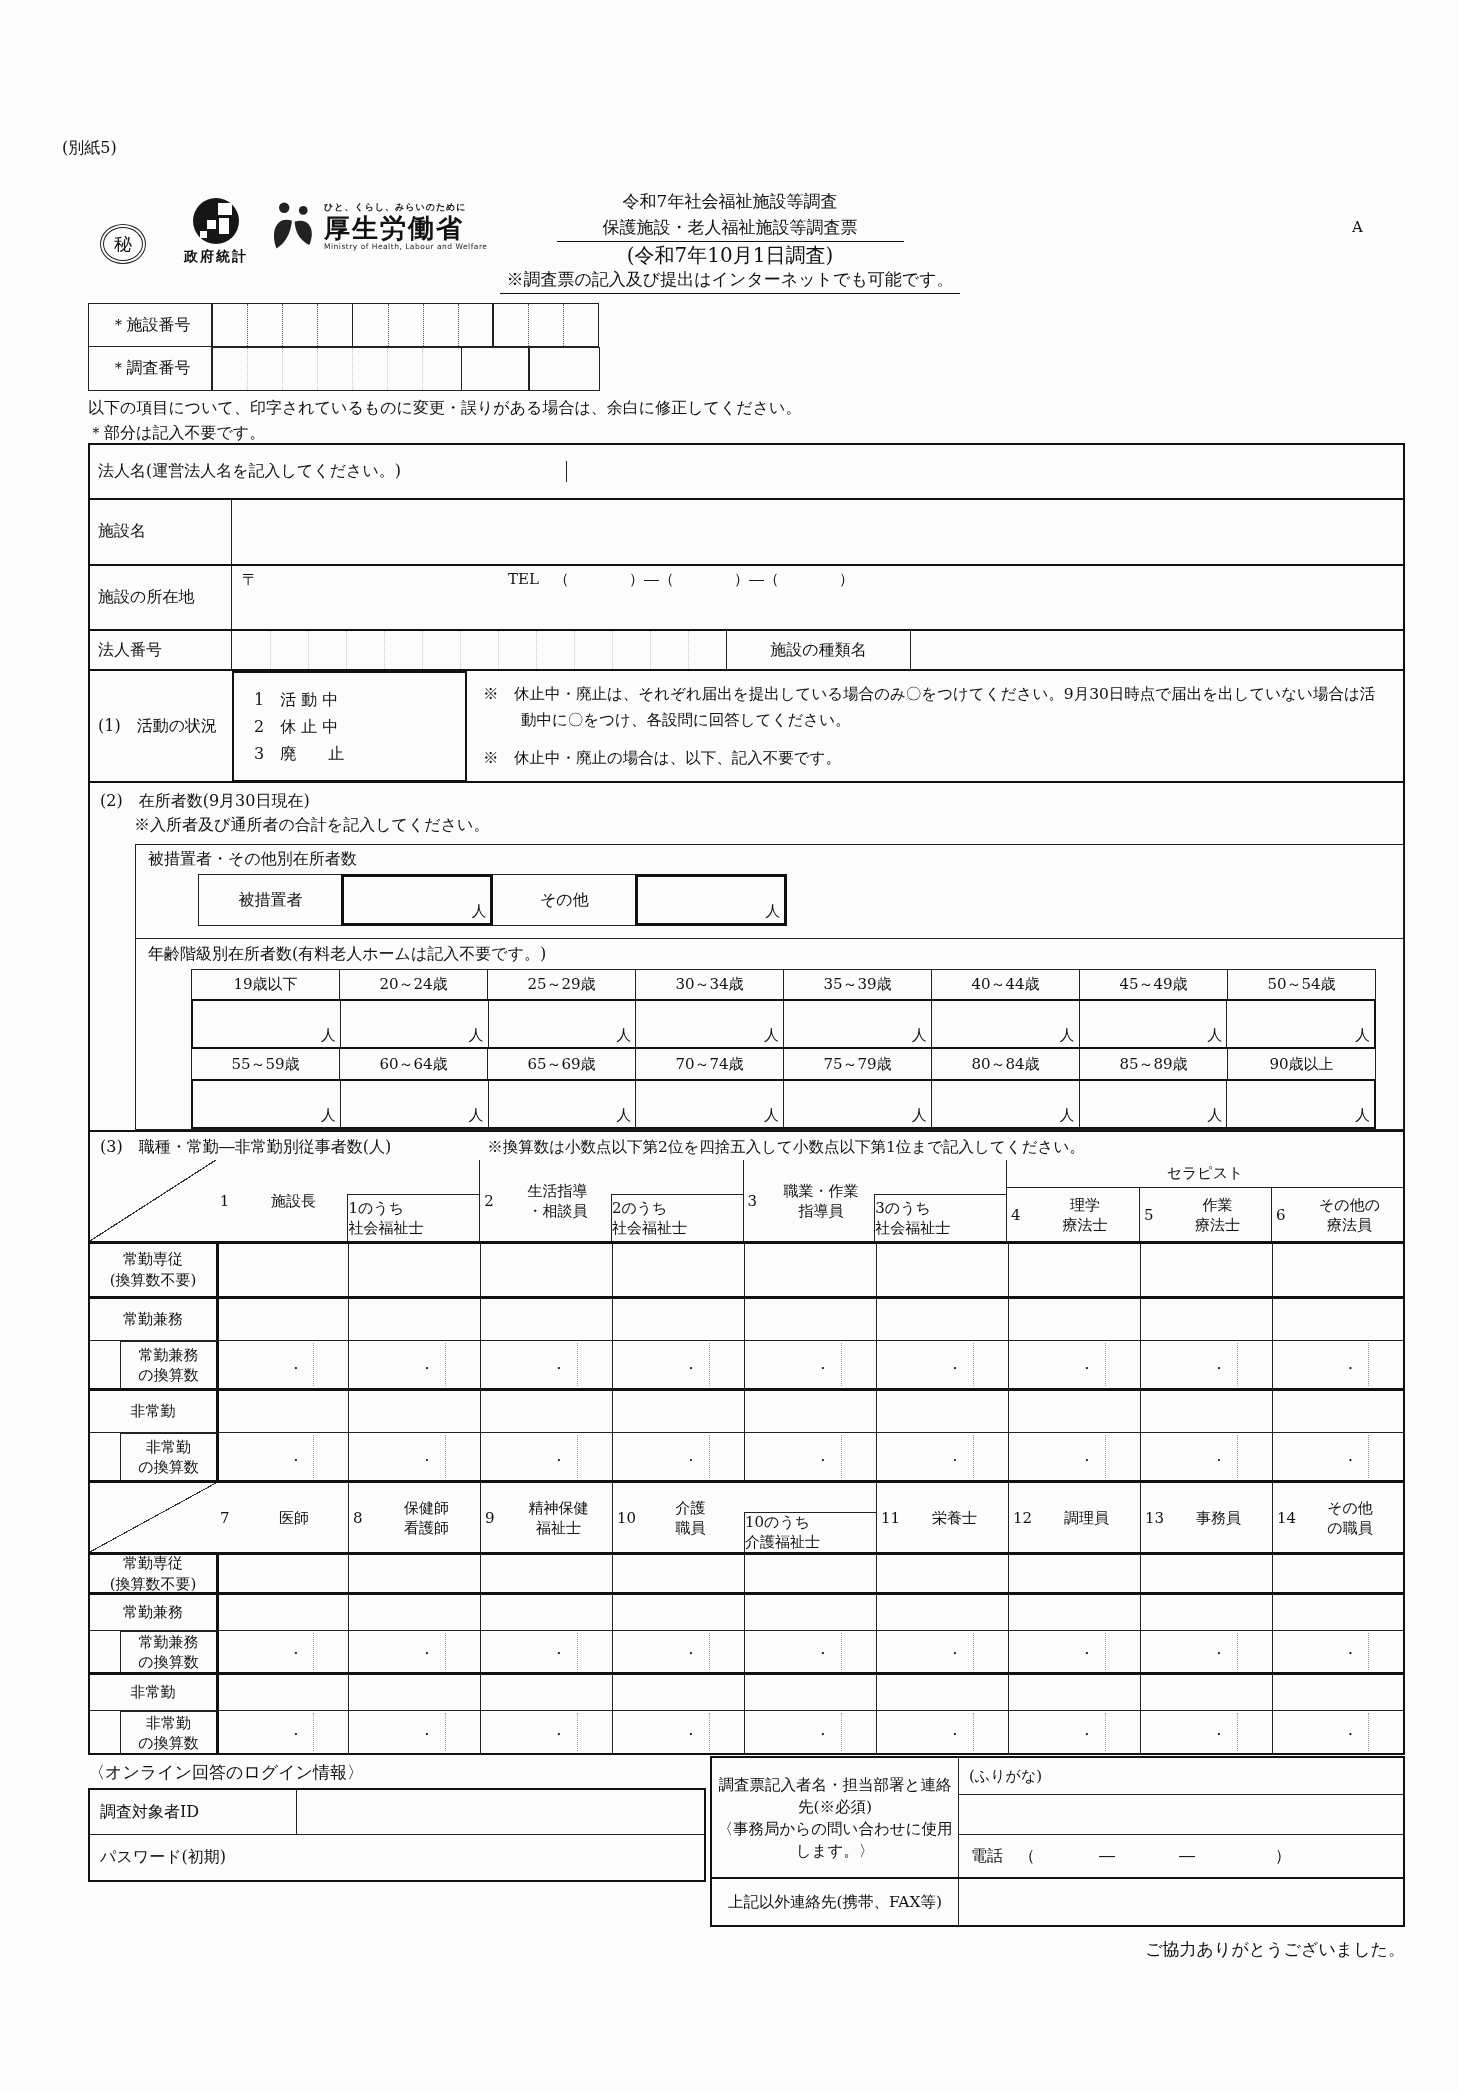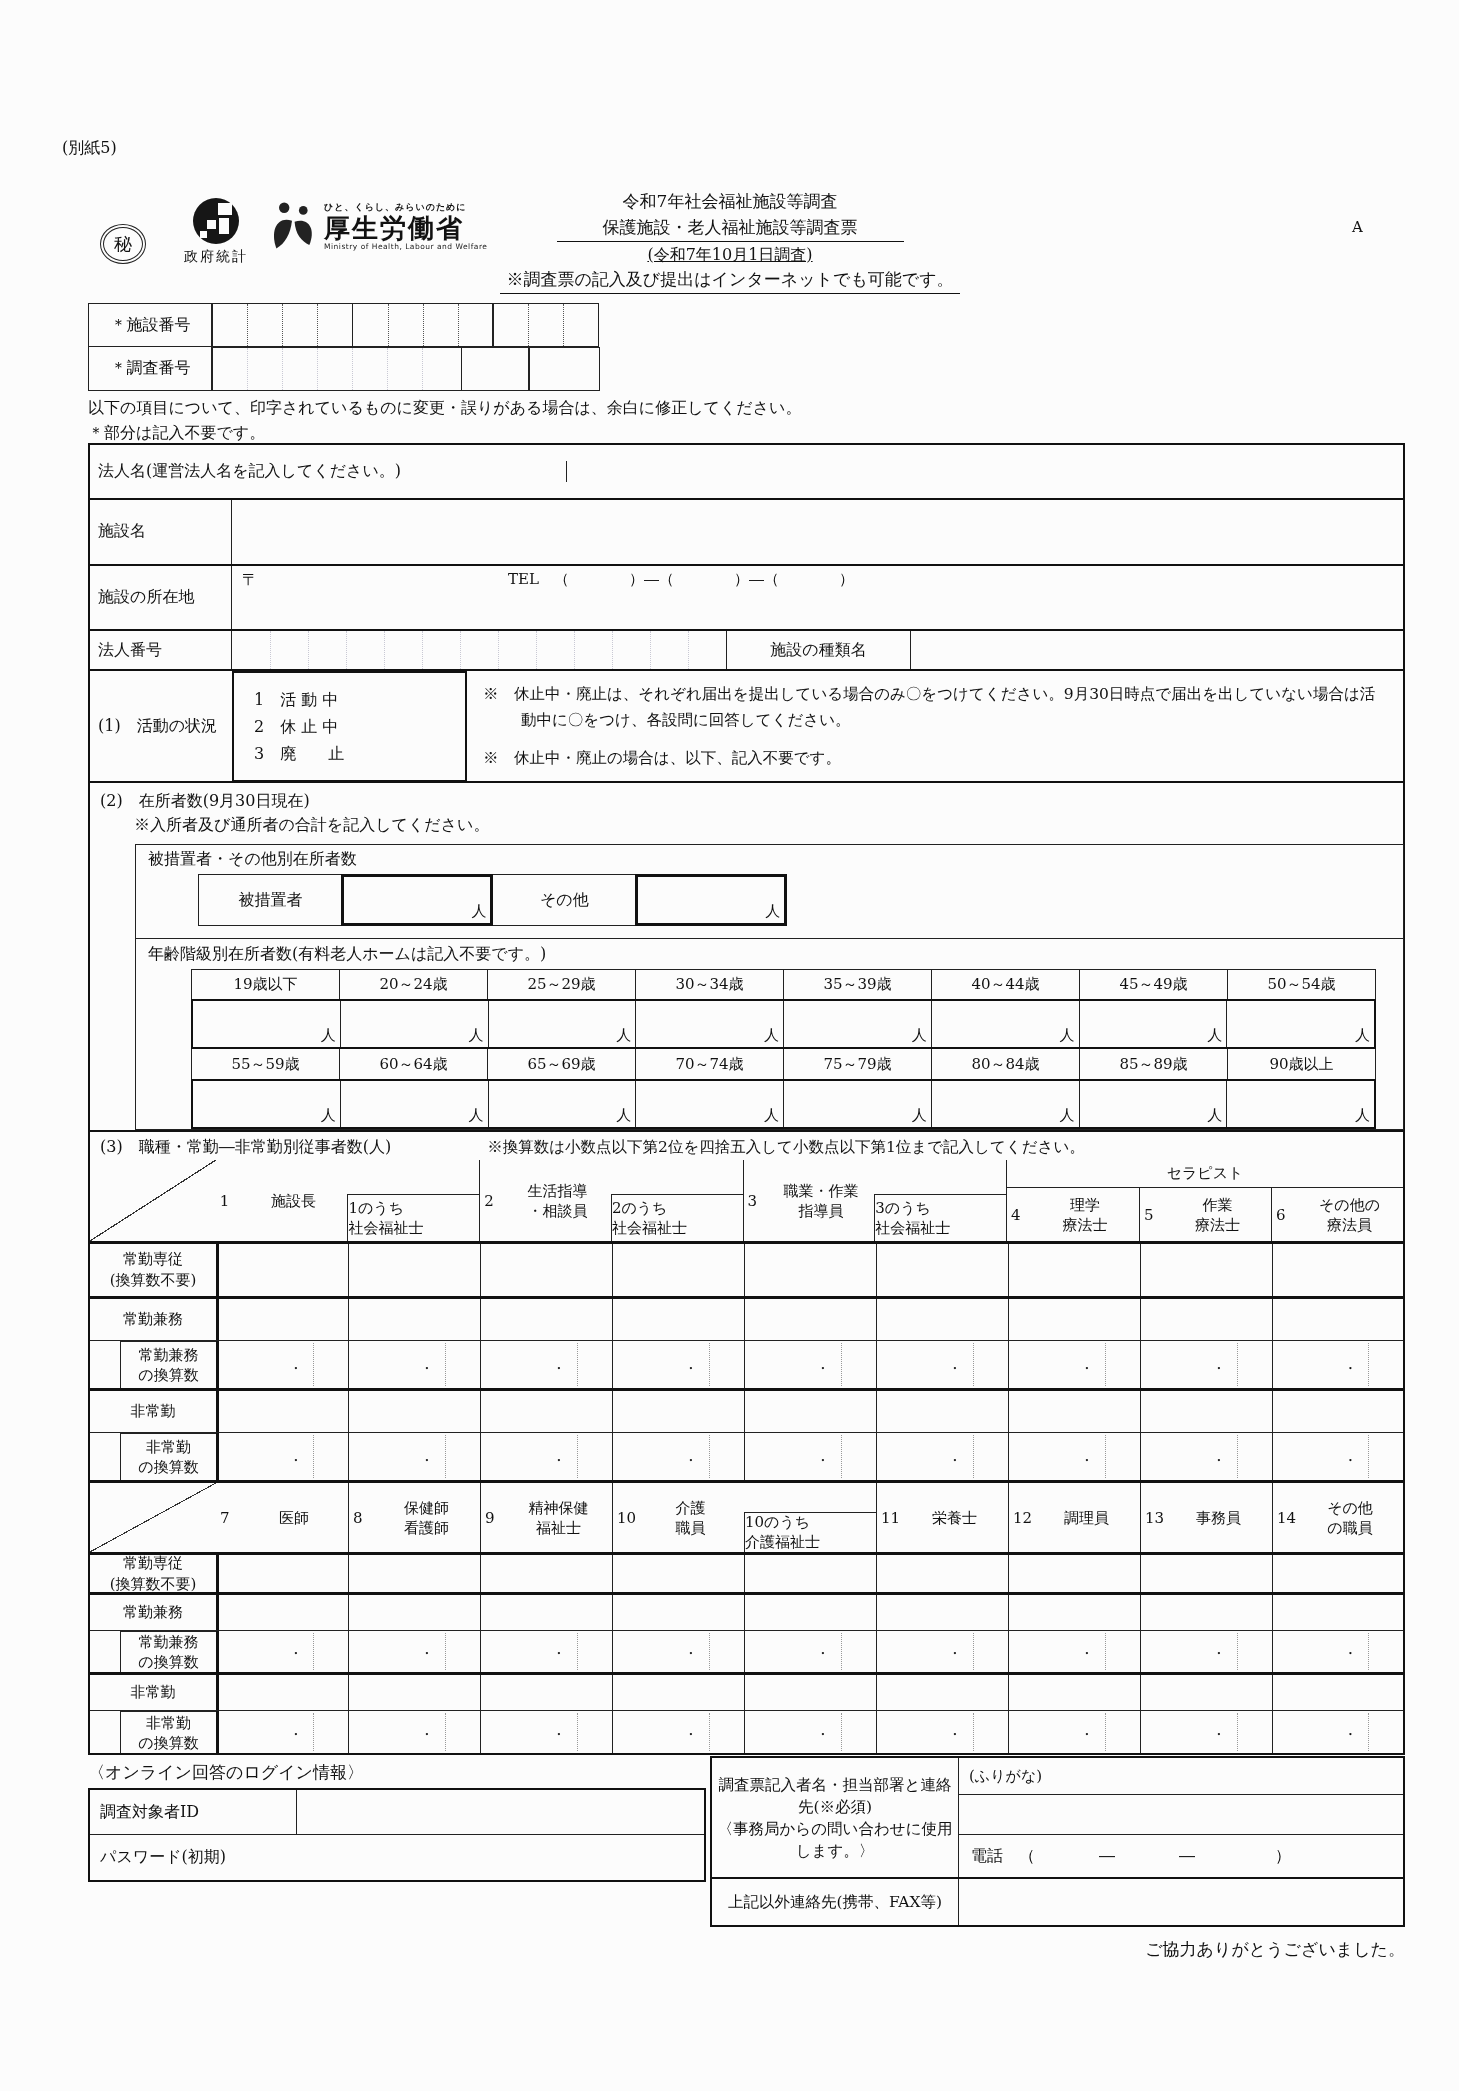--- a/index.html
+++ b/index.html
@@ -16,31 +16,31 @@
   .secret { position:absolute; left:100px; top:224px; width:46px; height:40px;
     border:4px double #222; border-radius:50%; display:flex; align-items:center; justify-content:center;
     font-size:18px; }
   .gs-logo { position:absolute; left:176px; top:198px; width:80px; text-align:center; }
   .gs-disc { width:46px; height:46px; background:#161616; border-radius:50%; position:relative; margin:0 auto; }
   .gs-disc i { position:absolute; background:#fcfcfc; display:block; }
   .gs-sq1 { left:25px; top:5px;  width:14px; height:12px; }
   .gs-sq2 { left:26px; top:20px; width:10px; height:16px; }
   .gs-sq3 { left:14px; top:22px; width:9px;  height:9px; }
   .gs-sq4 { left:7px;  top:33px; width:7px;  height:7px; }
-  .gs-text { font-family:"DejaVu Sans","Liberation Sans",sans-serif; font-weight:normal; font-size:14px; letter-spacing:2px; margin-top:4px; }
+  .gs-text { font-family:"DejaVu Sans","Liberation Sans",sans-serif; font-weight:bold; font-size:14px; letter-spacing:2px; margin-top:4px; }
   .mhlw { position:absolute; left:266px; top:200px; display:flex; align-items:center; }
   .mhlw svg { width:52px; height:52px; }
   .mhlw-text { margin-left:6px; font-family:"DejaVu Sans","Liberation Sans",sans-serif; }
   .mhlw-tagline { font-size:9px; font-weight:bold; letter-spacing:1px; }
   .mhlw-name { font-size:26px; font-weight:bold; letter-spacing:2px; line-height:1.1; }
   .mhlw-en { font-size:7.5px; color:#222; letter-spacing:0.5px; }
   .titles { position:absolute; left:430px; top:188px; width:600px; text-align:center; }
   .title-l1 { font-size:17px; line-height:26px; }
   .title-l2 { font-size:17px; line-height:26px; display:inline-block; border-bottom:1.6px solid #111; padding:0 46px 1px 46px; }
-  .title-l3 { font-size:16px; line-height:26px;text-decoration:underline; }
+  .title-l3 { font-size:20px; line-height:26px; }
   .net-note { position:absolute; left:430px; top:268px; width:600px; text-align:center; }
   .net-note span { display:inline-block; border-bottom:1.6px solid #111; padding:0 6px 2px 6px; font-size:17px; }
   
   .idtbl { position:absolute; left:88px; top:303px; }
   .idrow { display:flex; height:44px; }
   .idlabel { width:125px; border:1.6px solid #222; display:flex; align-items:center; justify-content:center; font-size:16px; }
   .idrow + .idrow .idlabel { border-top:none; }
   .dgroup { display:flex; border:1.6px solid #222; margin-left:-1.6px; }
   .dcell { width:35px; }
   .dcell + .dcell { border-left:1.4px dotted #555; }

